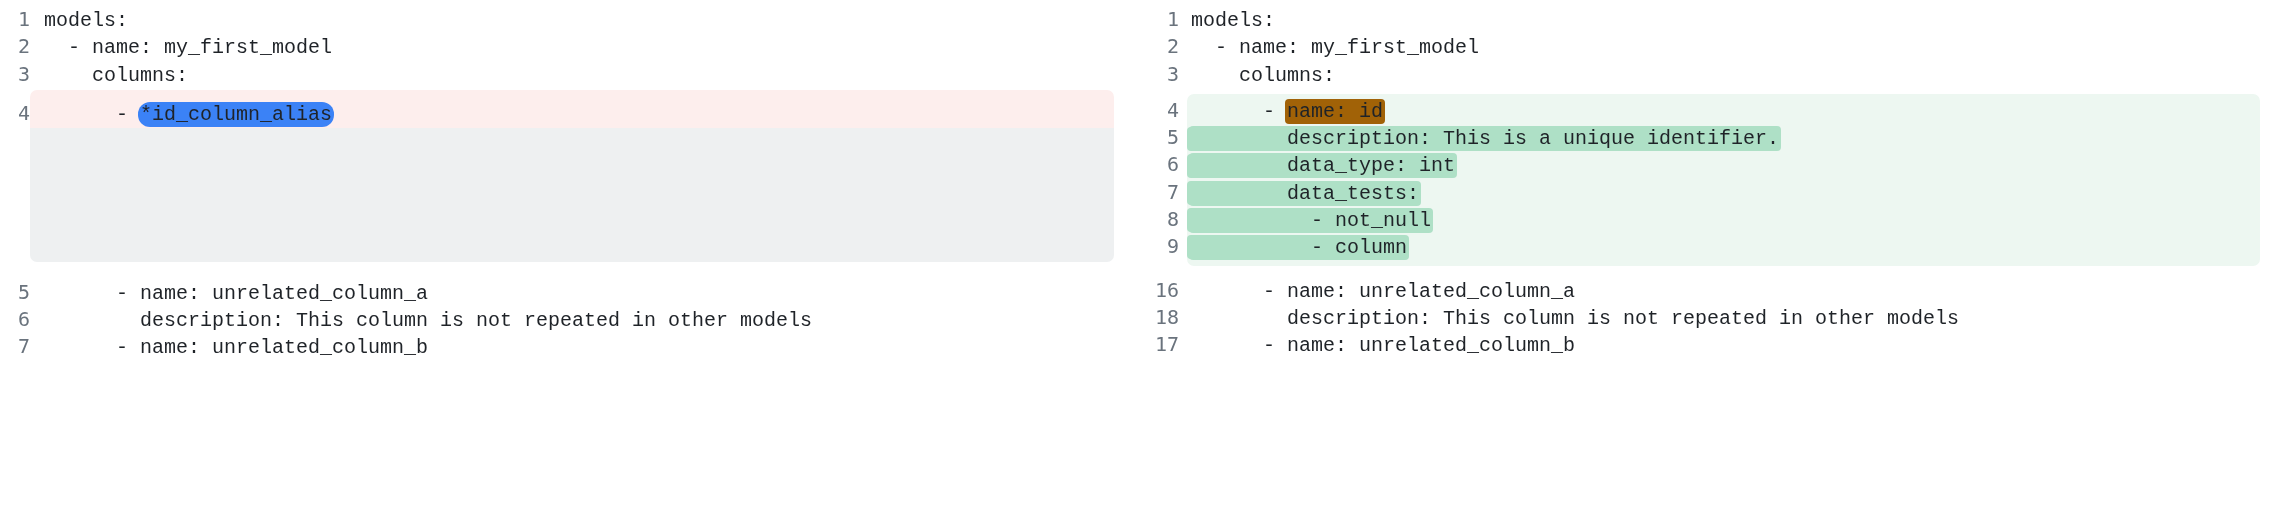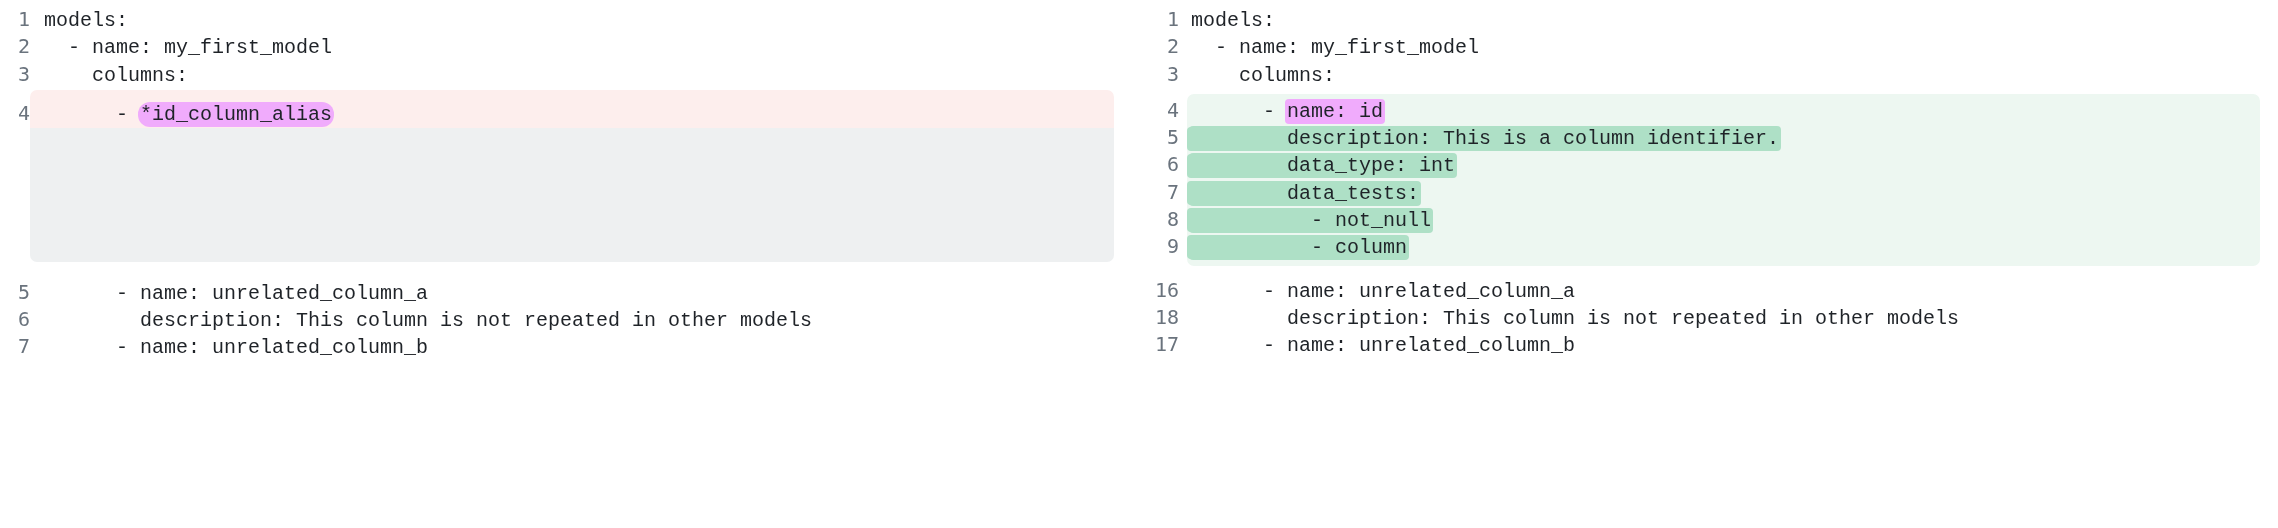--- a/index.html
+++ b/index.html
@@ -64,27 +64,27 @@
   }
   .pane-left .code { padding-left: 14px; }
   .pane-right .code { padding-left: 12px; }
 
   .spacer-row {
     height: 27.3px;
   }
 
   
   .hl-del {
-    background: #f0abfc;
+    background: #3b82f6;
     border-radius: 12px;
     padding: 1px 2px;
     margin: 0 -2px;
   }
   .hl-add {
-    background: #f0abfc;
+    background: #a16207;
     border-radius: 4px;
     padding: 1px 2px;
     margin: 12px -2px;
   }
   .hl-add-full {
     background: #aee0c6;
     border-radius: 4px;
     padding: 1px 2px;
     margin: 0 -2px;
   }
@@ -208,21 +208,21 @@
 
       <div class="spacer-row" style="height:9px"></div>
 
       <div class="row">
         <span class="gutter">4</span>
         <span class="code"><span>      - </span><span class="hl-add">name: id</span></span>
       </div>
 
       <div class="row">
         <span class="gutter">5</span>
-        <span class="code"><span class="hl-add-full">        description: This is a column identifier.</span></span>
+        <span class="code"><span class="hl-add-full">        description: This is a unique identifier.</span></span>
       </div>
 
       <div class="row">
         <span class="gutter">6</span>
         <span class="code"><span class="hl-add-full">        data_type: int</span></span>
       </div>
 
       <div class="row">
         <span class="gutter">7</span>
         <span class="code"><span class="hl-add-full">        data_tests:</span></span>

